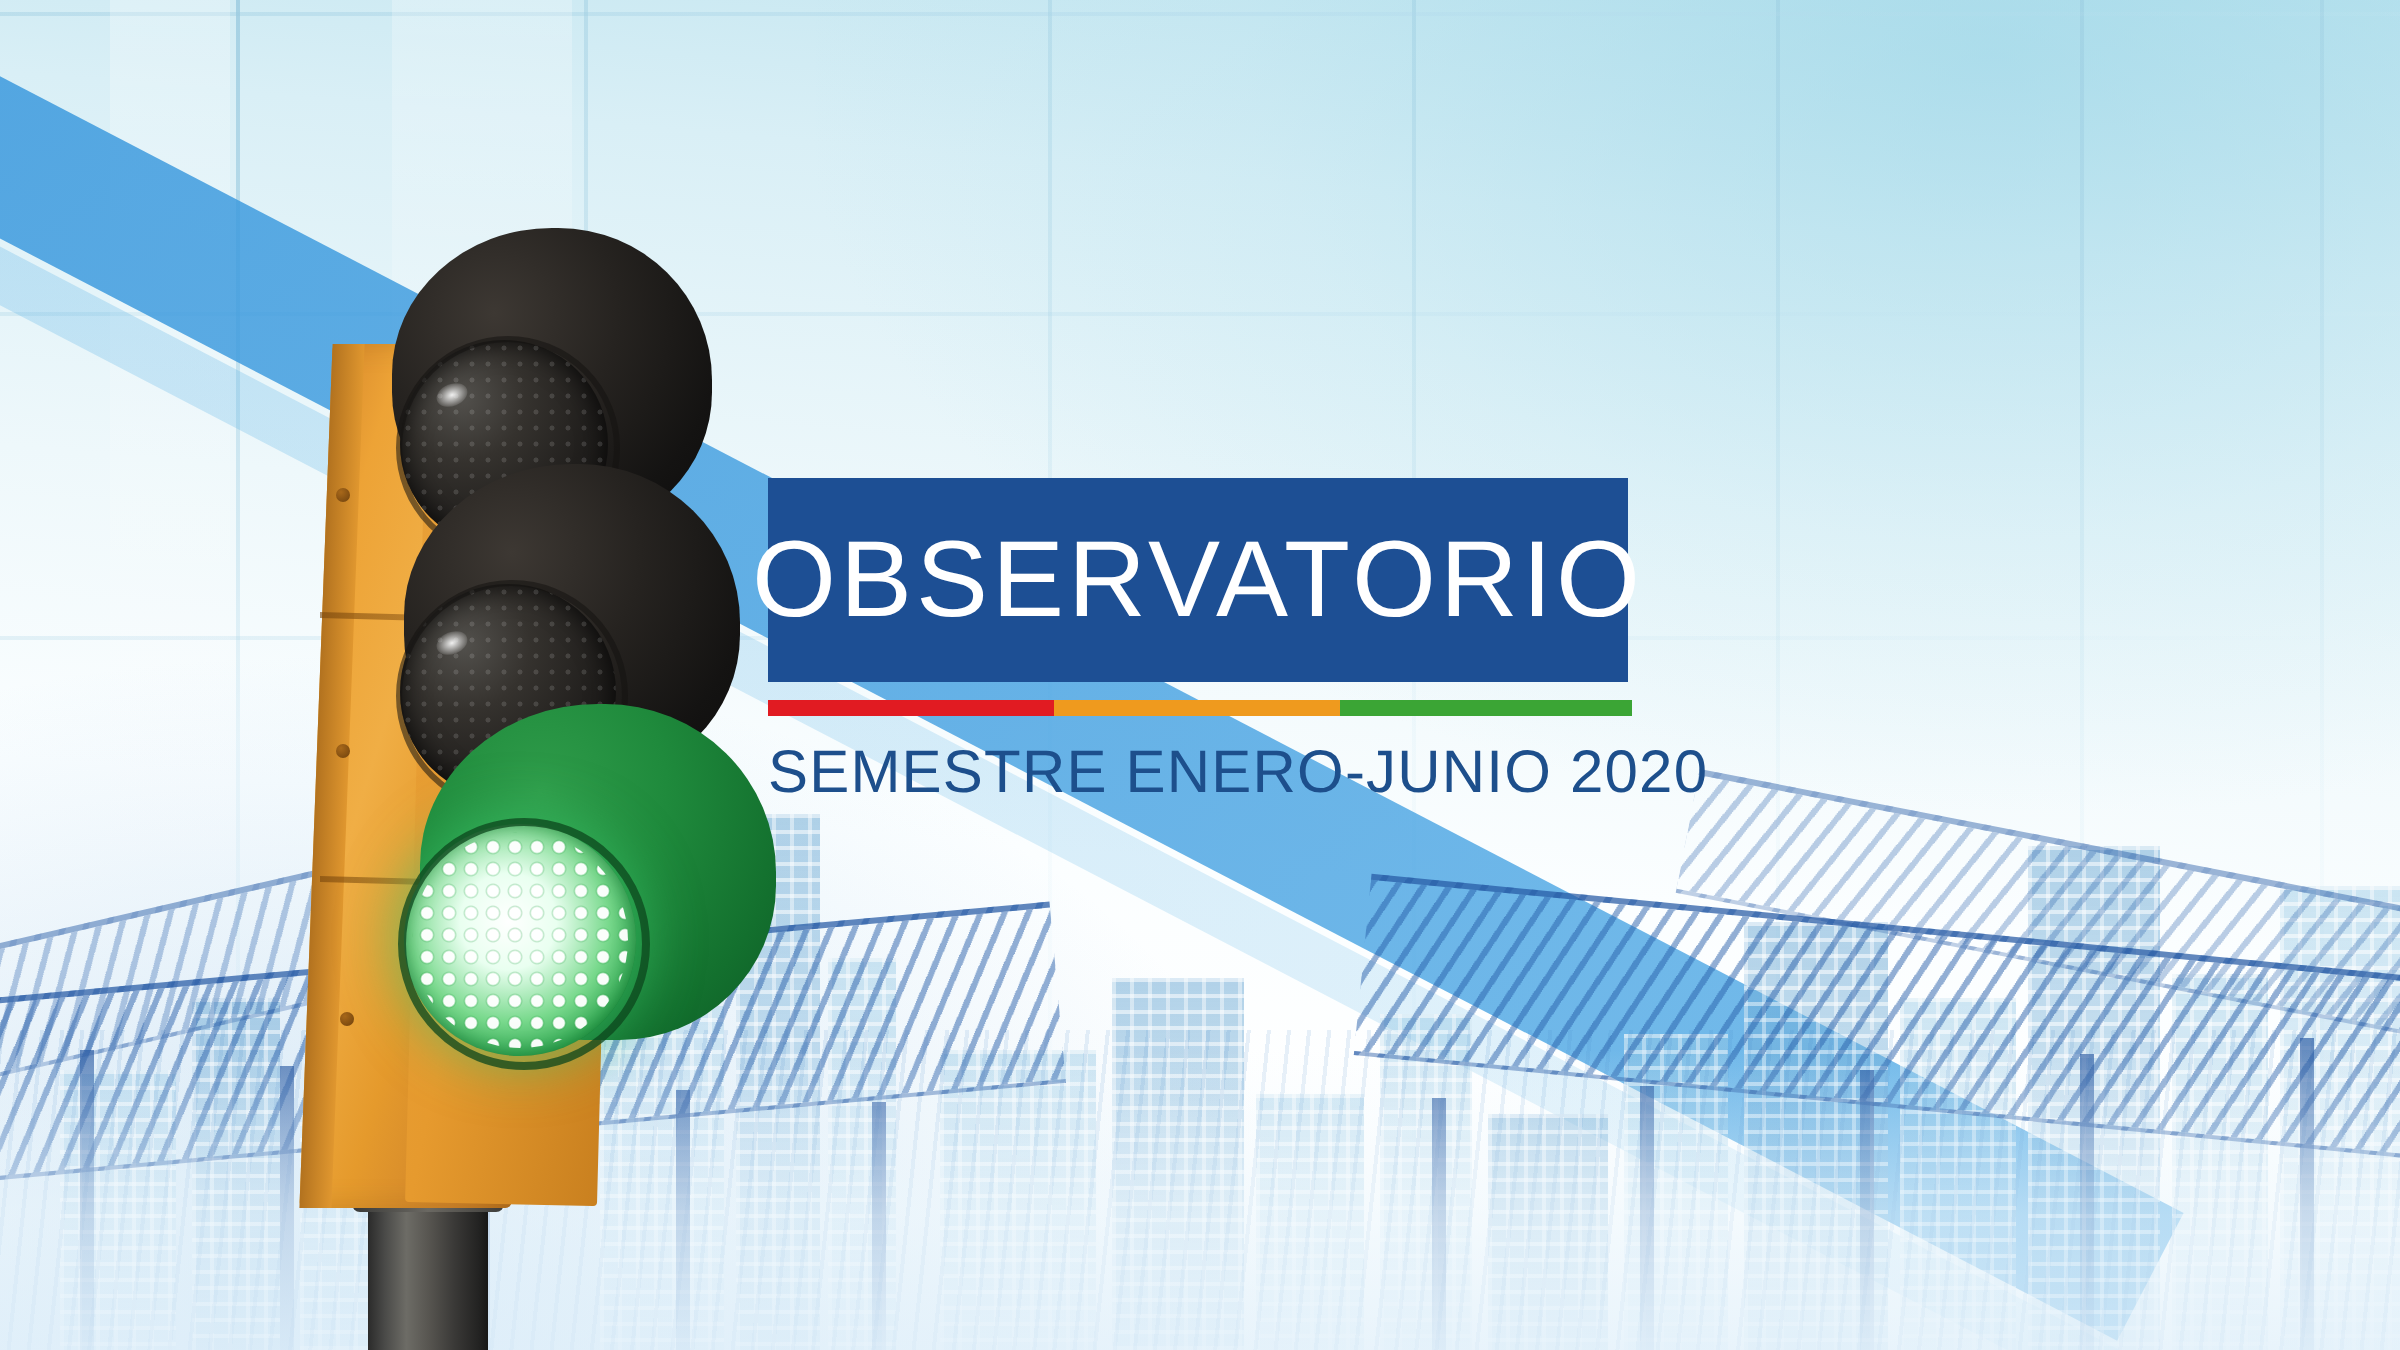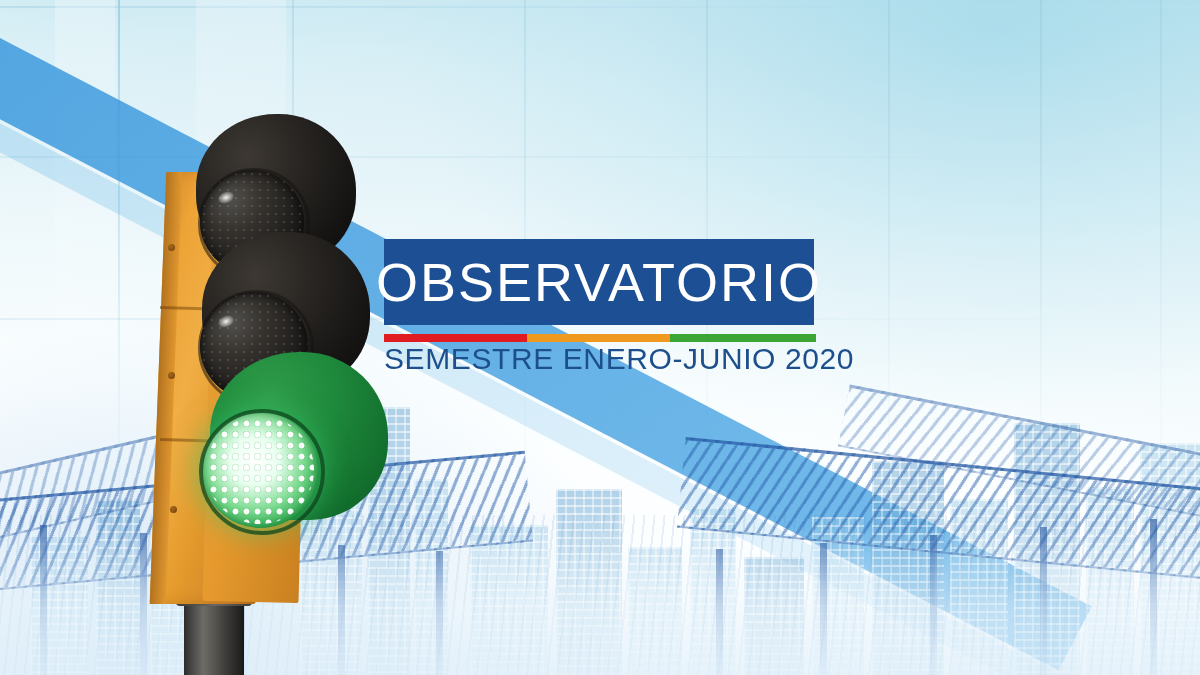--- a/index.html
+++ b/index.html
@@ -315,21 +315,21 @@
   }
 
   
   .title-block {
     position: absolute;
     left: 384px;
     top: 239px;
   }
   .title-bar {
     width: 430px;
-    height: 86px;
+    height: 102px;
     background: #1d4f94;
     display: flex;
     align-items: center;
     justify-content: center;
   }
   .title-text {
     color: #ffffff;
     font-size: 54px;
     letter-spacing: 2.0px;
     font-weight: 400;
@@ -340,20 +340,21 @@
     margin-top: 9px;
     width: 432px;
     height: 8px;
     display: flex;
   }
   .seg-red    { background: #e11b22; flex: 0 0 33.0%; }
   .seg-orange { background: #ef9a1e; flex: 0 0 33.3%; }
   .seg-green  { background: #3ba535; flex: 1 1 auto; }
 
   .subtitle {
+    margin-top: 12px;
     color: #1d4f8c;
     font-size: 30px;
     letter-spacing: 0.6px;
     white-space: nowrap;
   }
 </style>
 </head>
 <body>
 
 <div id="poster">

